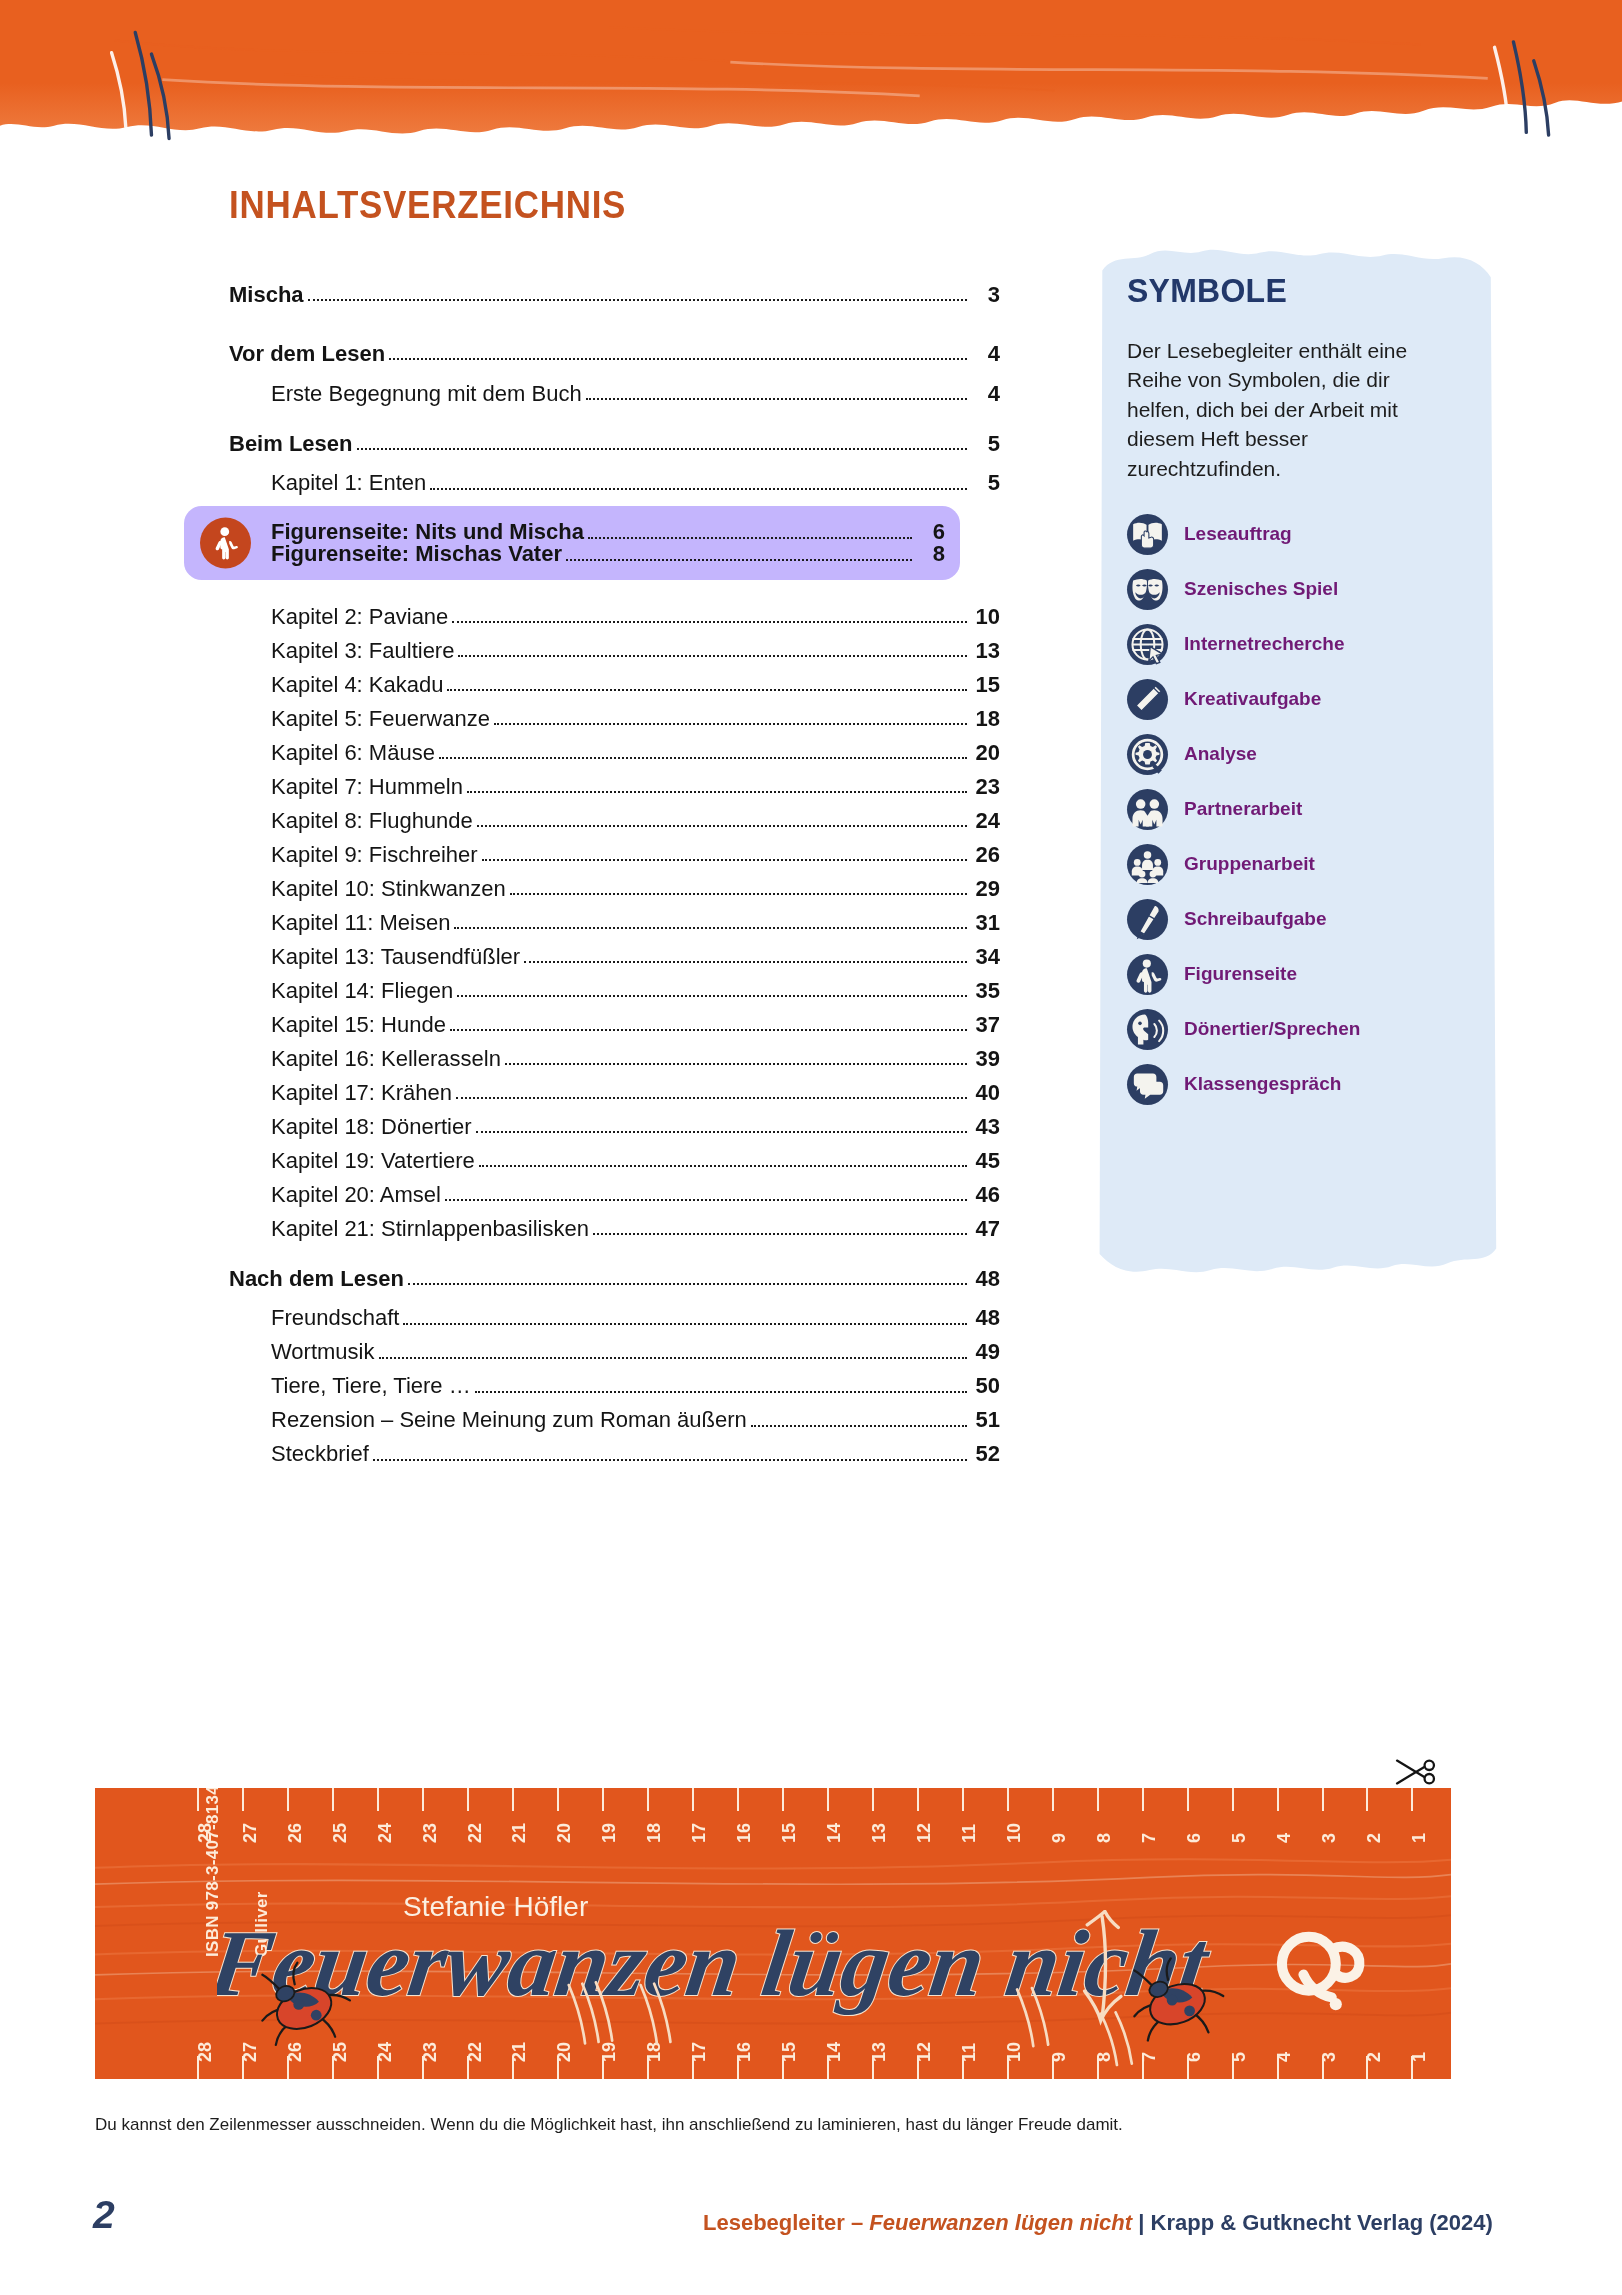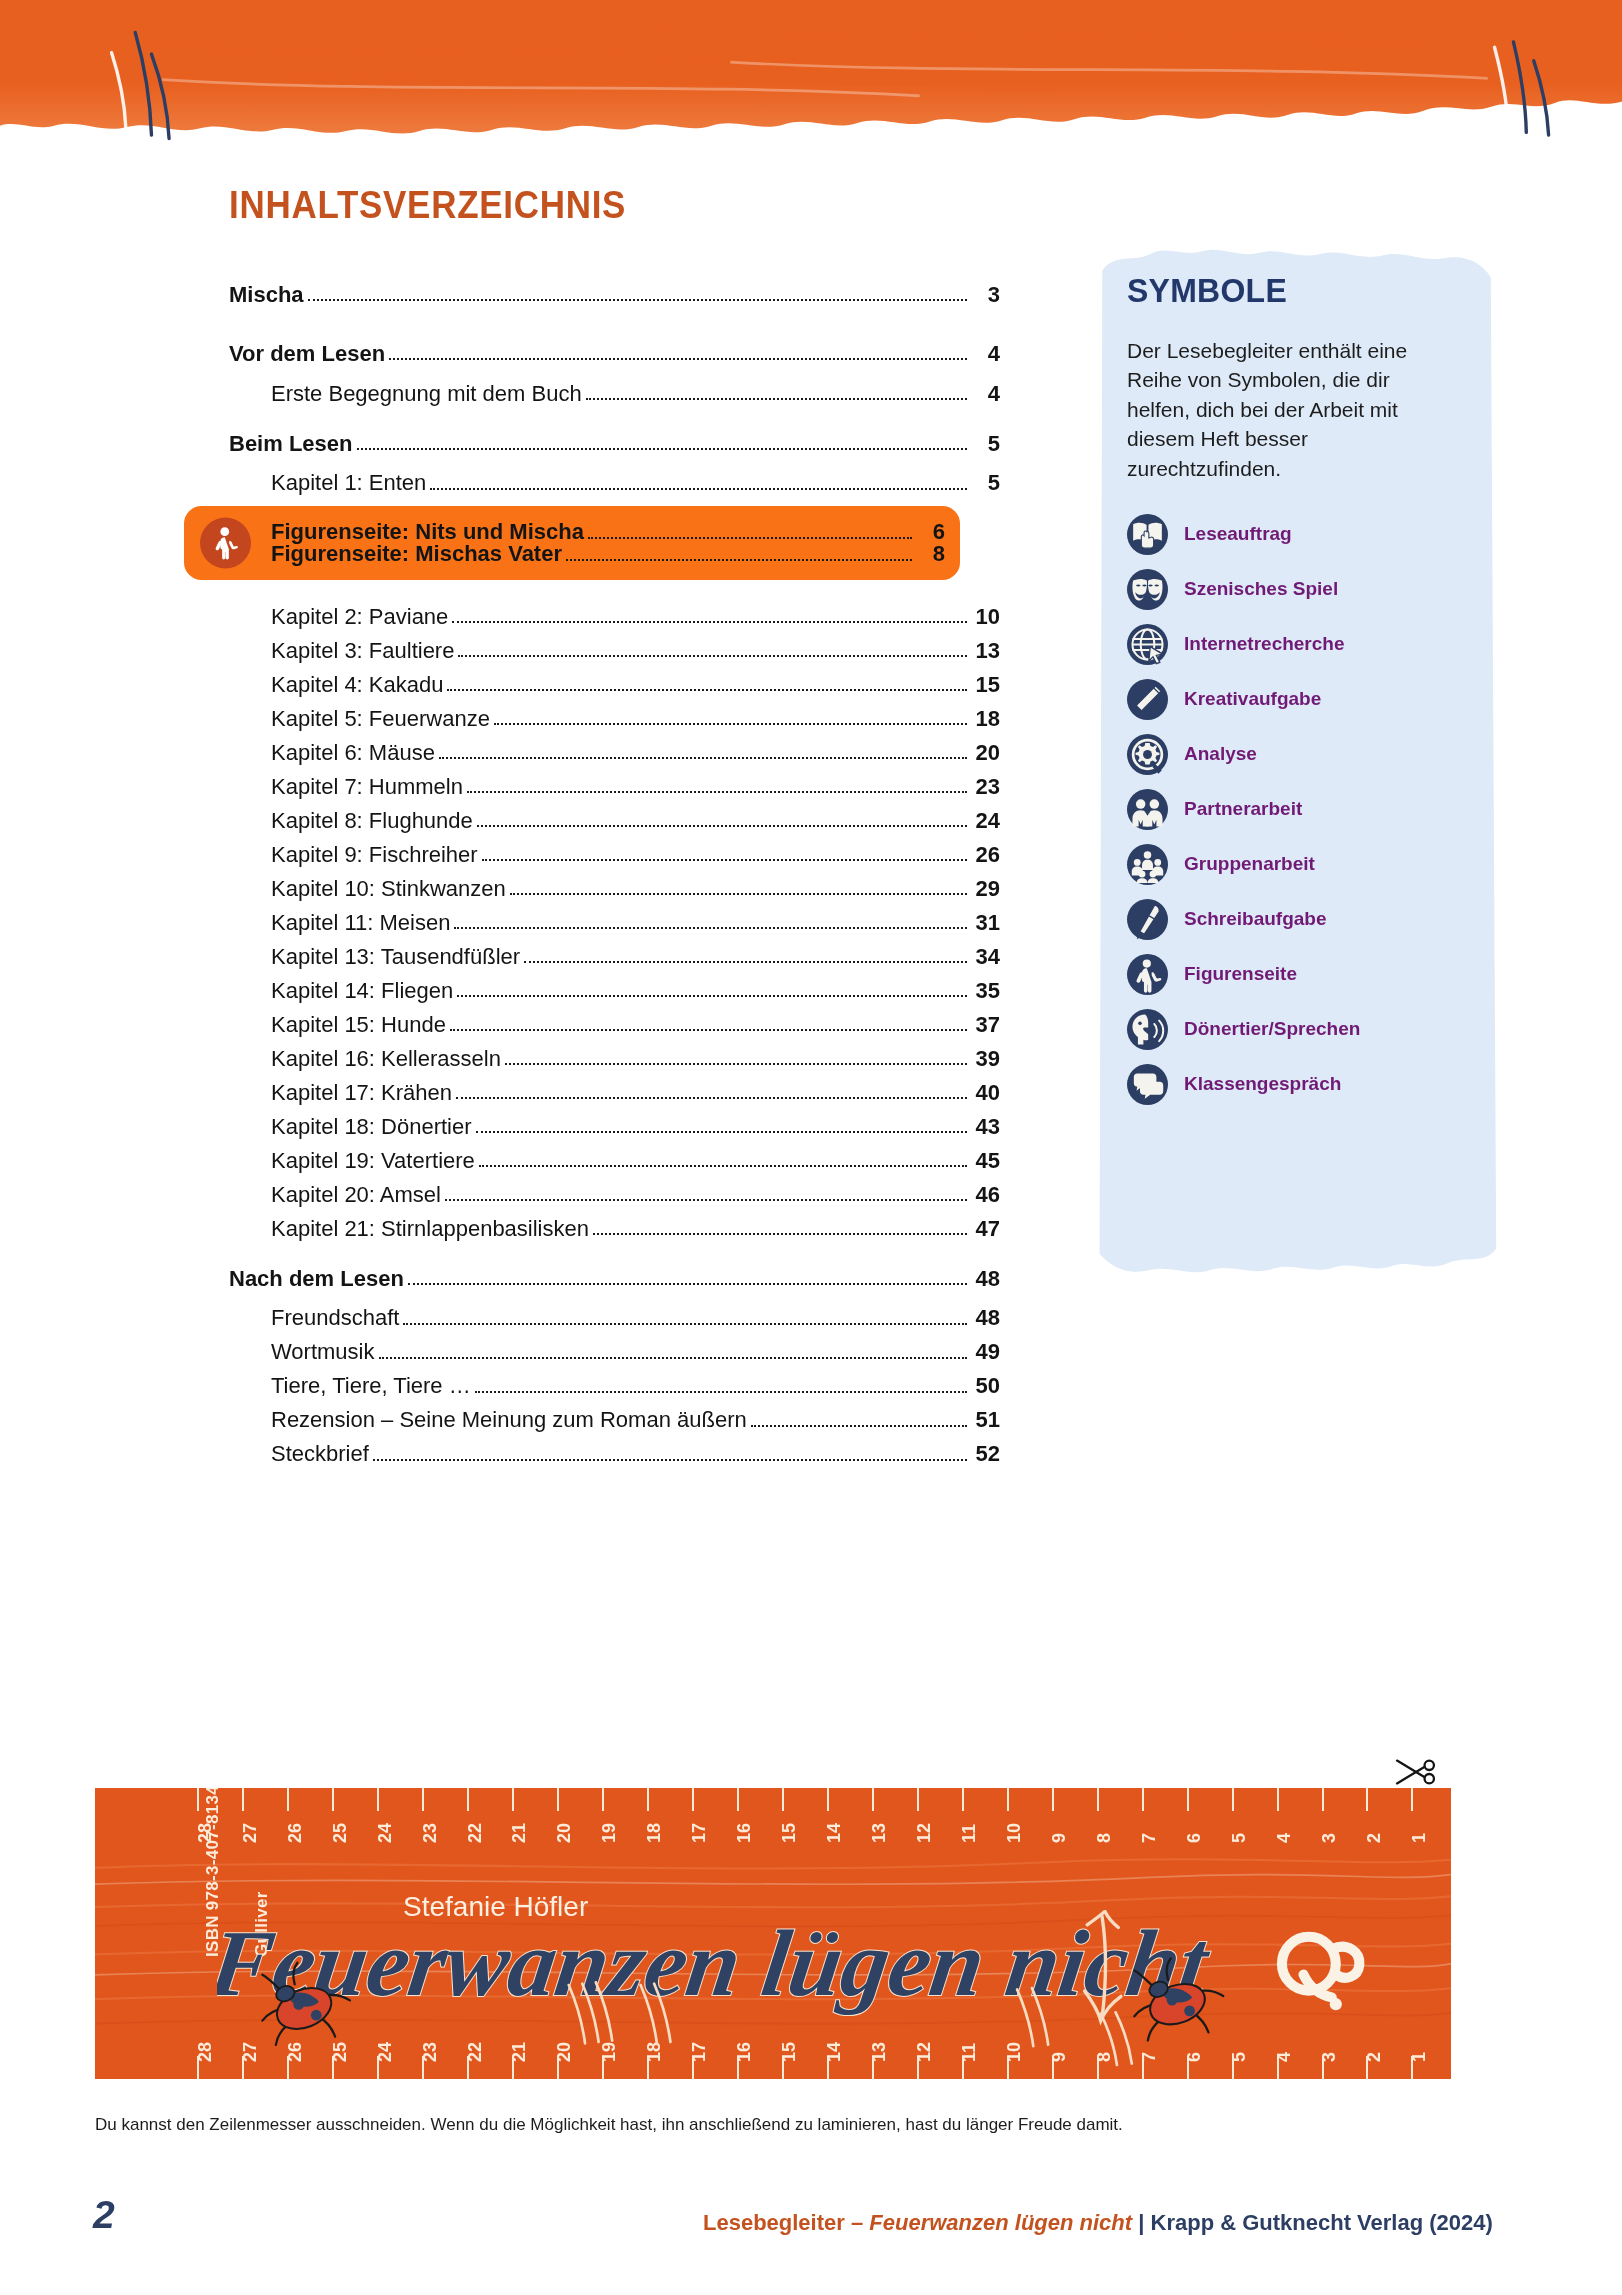--- a/index.html
+++ b/index.html
@@ -45,21 +45,21 @@
 
   .gap-xl{height:37px;}
   .gap-lg{height:28px;}
   .gap-sm{height:13.5px;}
   .row-space{margin-bottom:17.6px;}
   .row-space-tight{margin-bottom:12px;}
 
   
   .fig-block{
     position:relative;
-    background:#f97316;
+    background:#c4b5fd;
     border-radius:17.6px;
     padding:15px 15px 15px 87px;
     margin:12px 0 12px -45px;
     width:776px;
     box-sizing:border-box;
   }
   .fig-block .toc-row{font-weight:700;}
   .fig-block .toc-row:first-child{margin-bottom:17.6px;}
   .fig-icon{
     position:absolute;left:16px;top:50%;transform:translateY(-50%);

